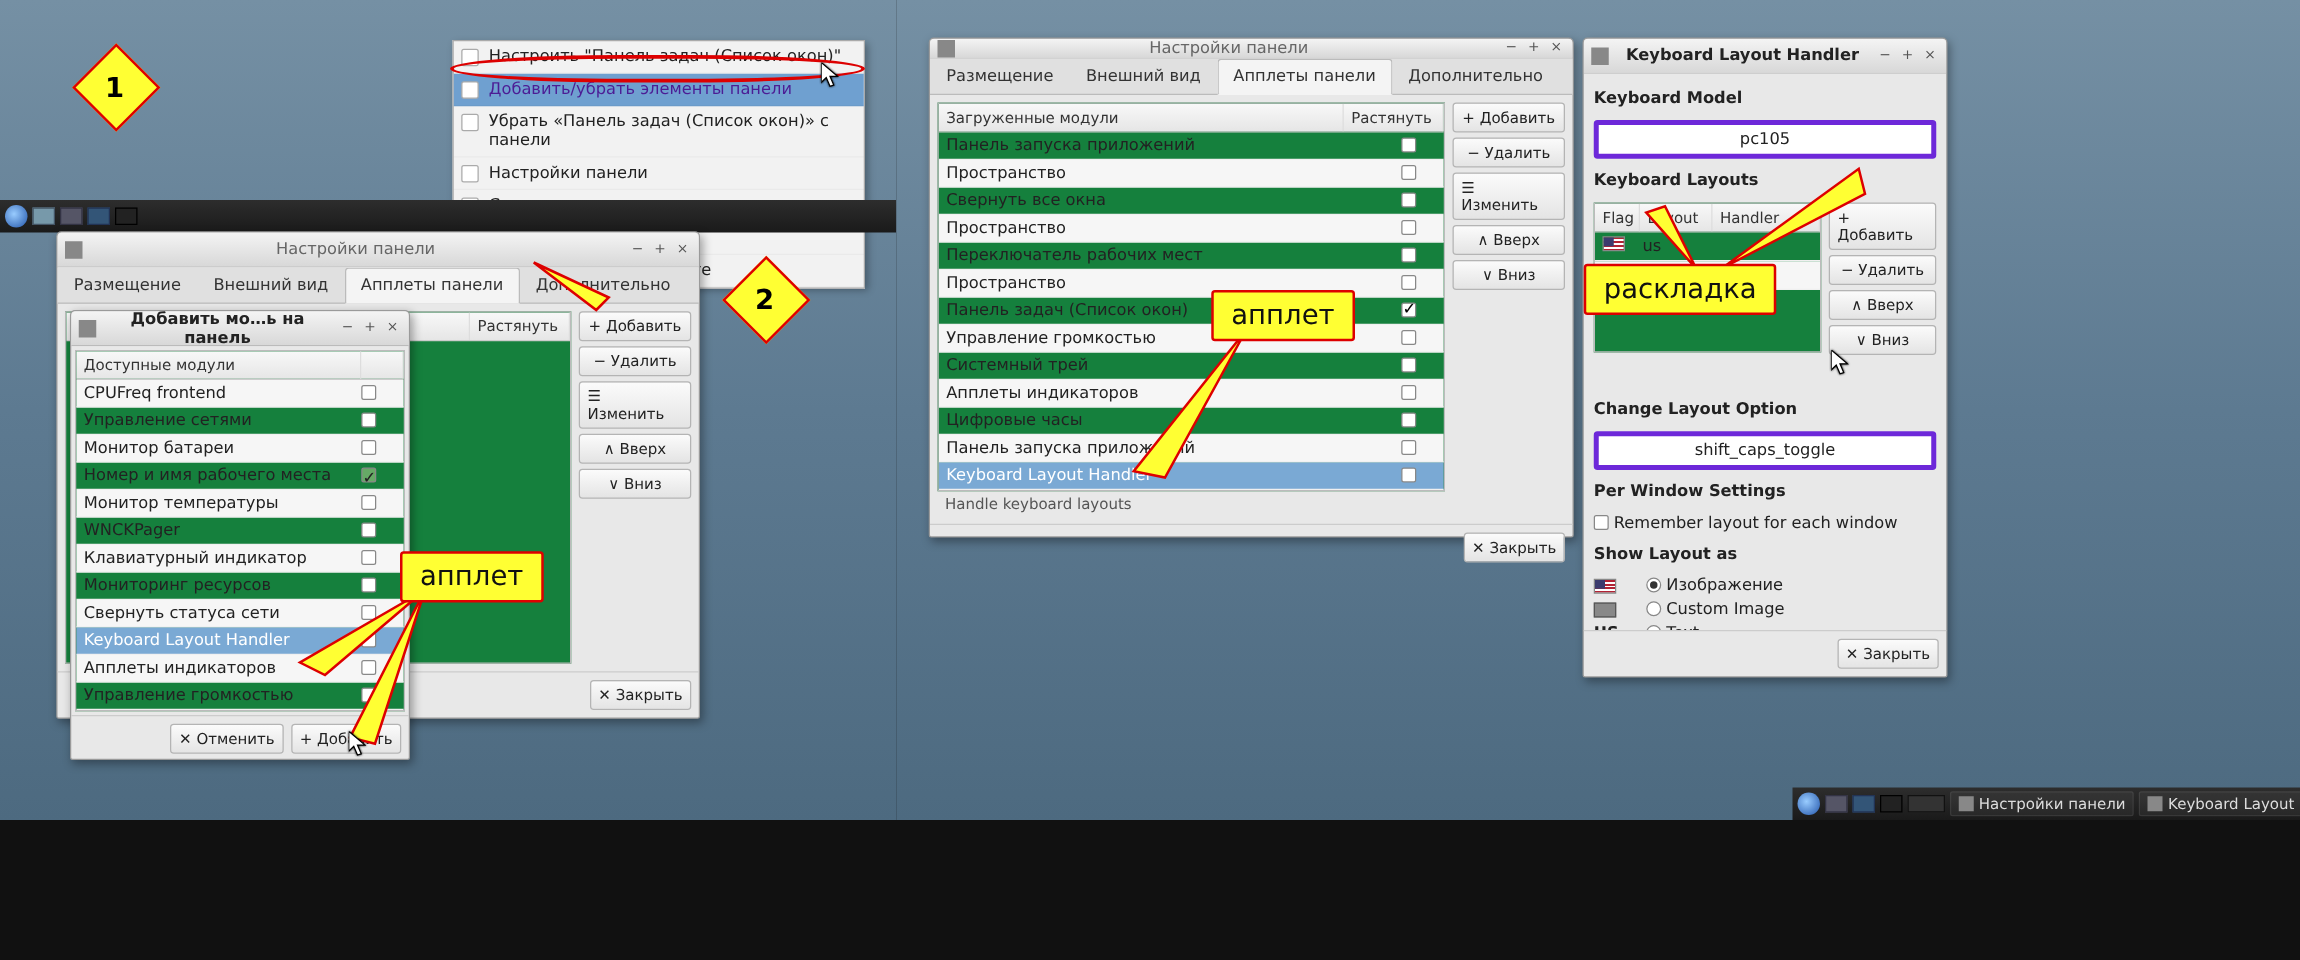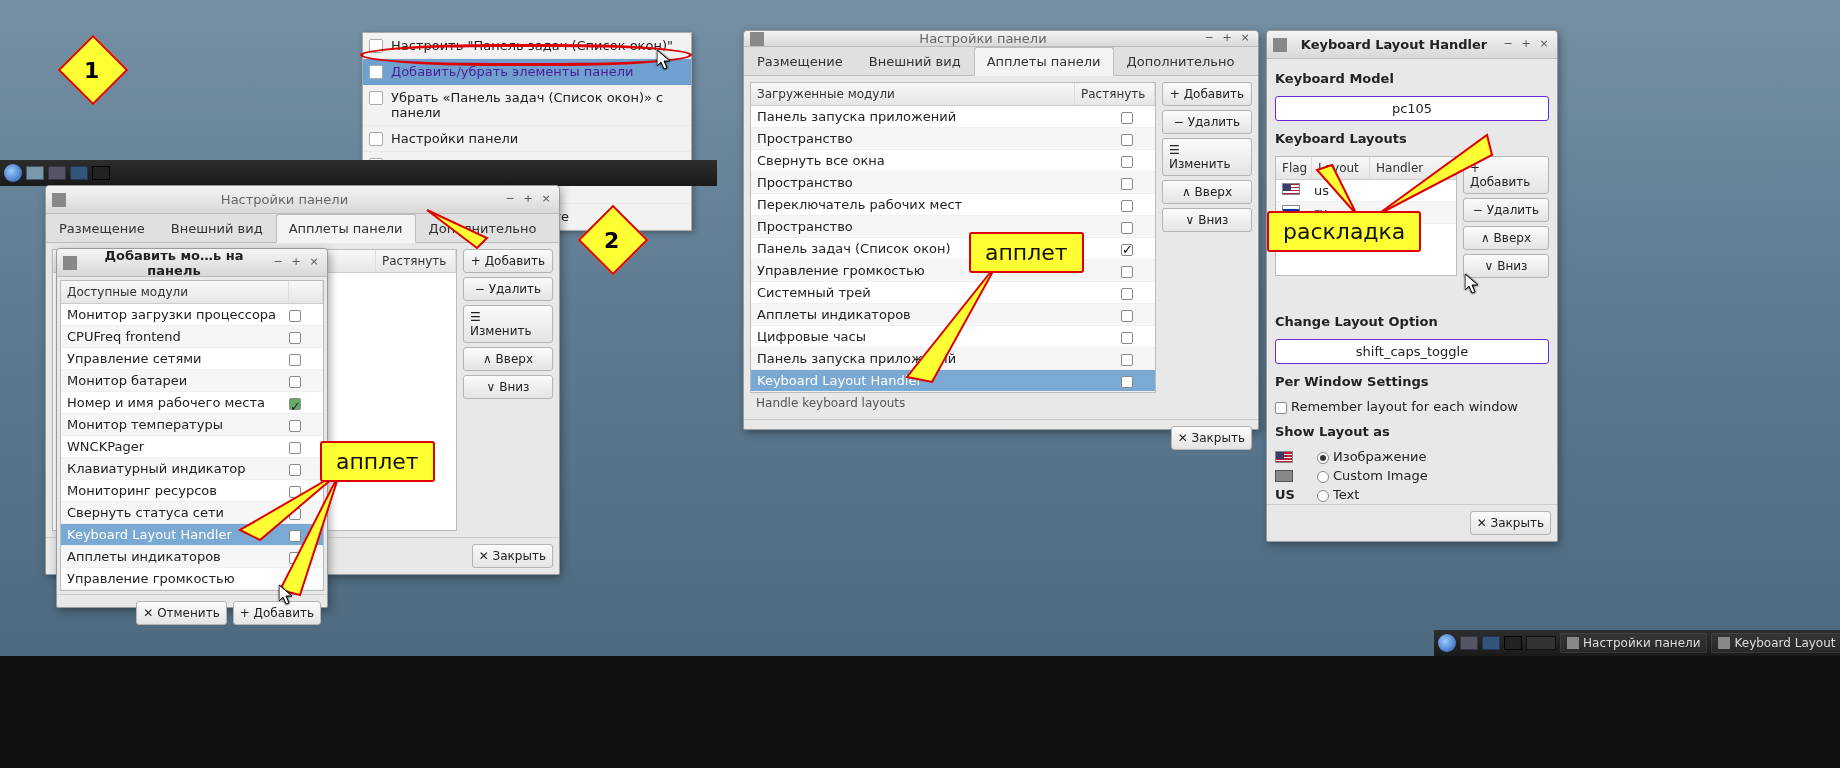--- a/index.html
+++ b/index.html
@@ -17,41 +17,41 @@
   .window { position:absolute; background:#e8e8e8; border:1px solid #9a9a9a; box-shadow:2px 3px 8px rgba(0,0,0,0.35); border-radius:4px 4px 2px 2px; color:#222; font-size:13px; display:flex; flex-direction:column; }
   .titlebar { height:28px; background:linear-gradient(#f4f4f4,#d8d8d8); border-bottom:1px solid #bbb; display:flex; align-items:center; padding:0 6px; gap:6px; border-radius:4px 4px 0 0;}
   .titlebar .title { flex:1; text-align:center; color:#666; font-size:13px;}
   .title-ic { width:14px; height:14px; background:#888; display:inline-block;}
   .win-ctrls { display:flex; gap:4px;}
   .win-ctrls span { width:14px; height:14px; line-height:12px; text-align:center; font-size:11px; color:#555; cursor:default;}
   .tabs { display:flex; background:#e0e0e0; border-bottom:1px solid #bbb; }
   .tab { padding:6px 12px; border:1px solid transparent; border-bottom:none; color:#333; cursor:default;}
   .tab.active { background:#f4f4f4; border:1px solid #bbb; border-bottom:1px solid #f4f4f4; border-radius:3px 3px 0 0; margin-bottom:-1px;}
   .pane-body { flex:1; display:flex; padding:6px; gap:6px;}
-  .listbox { flex:1; background:#ffffff; border:1px solid #bbb; overflow:hidden;}
+  .listbox { flex:1; background:#15803d; border:1px solid #bbb; overflow:hidden;}
   .listhead { display:flex; background:linear-gradient(#f8f8f8,#e6e6e6); border-bottom:1px solid #ccc; }
   .listhead > div { padding:4px 6px; border-right:1px solid #ddd; font-size:12px; color:#333;}
   .listrow { display:flex; align-items:center; padding:3px 6px; border-bottom:1px solid #f0f0f0; font-size:13px;}
   .listrow.alt { background:#f6f6f6;}
   .listrow.sel { background:#7aa9d4; color:#fff;}
   .listrow .cell1 { flex:1; }
   .listrow .chk { width:40px; text-align:center;}
   .sidebtns { width:90px; display:flex; flex-direction:column; gap:4px;}
   .btn { background:linear-gradient(#fbfbfb,#e4e4e4); border:1px solid #b4b4b4; border-radius:3px; padding:4px 6px; font-size:12px; color:#222; display:flex; align-items:center; justify-content:center; gap:4px; cursor:default;}
   .foot { display:flex; justify-content:flex-end; padding:6px; gap:6px; border-top:1px solid #ccc;}
   .ctxmenu { position:absolute; background:#f2f2f2; border:1px solid #aaa; box-shadow:2px 2px 6px rgba(0,0,0,0.3); font-size:13px; color:#222; width:330px;}
   .ctxmenu .mi { padding:5px 10px 5px 28px; position:relative; border-bottom:1px solid rgba(0,0,0,0.03);}
   .ctxmenu .mi.sel { background:#6fa0d0; color:#4c1d95;}
   .ctxmenu .mi.dis { color:#999;}
   .ctxmenu .mi::before { content:""; position:absolute; left:6px; top:6px; width:12px; height:12px; border:1px solid #aaa; background:#fff; border-radius:2px;}
   .oval { position:absolute; border:3px solid #d00; border-radius:50%/60%; }
   .callout { position:absolute; background:#ffff33; border:2px solid #d00; padding:6px 14px; font-size:22px; color:#111; font-weight:500; border-radius:3px; z-index:50;}
   .arrow-svg { position:absolute; overflow:visible; pointer-events:none; z-index:40;}
   .section-label { font-size:13px; font-weight:bold; color:#222; padding:4px 0;}
-  .field { background:#fff; border:1px solid #6d28d9; border-radius:3px; padding:4px 6px; font-size:13px; text-align:center;}
+  .field { background:#fff; border:4px solid #6d28d9; border-radius:3px; padding:4px 6px; font-size:13px; text-align:center;}
   .radio, .chkbox { width:12px; height:12px; border:1px solid #888; border-radius:50%; display:inline-block; vertical-align:middle; margin-right:4px; background:#fff;}
   .chkbox { border-radius:2px;}
   .radio.on::after { content:""; display:block; width:6px; height:6px; background:#333; border-radius:50%; margin:2px;}
   .flag-us { display:inline-block; width:18px; height:12px; background:linear-gradient(#b22234 0 15%,#fff 15% 30%,#b22234 30% 45%,#fff 45% 60%,#b22234 60% 75%,#fff 75% 90%,#b22234 90% 100%); position:relative; border:1px solid #888;}
   .flag-us::before{content:"";position:absolute;left:0;top:0;width:8px;height:7px;background:#3c3b6e;}
   .flag-ru { display:inline-block; width:18px; height:12px; background:linear-gradient(#fff 0 33%,#0039a6 33% 66%,#d52b1e 66% 100%); border:1px solid #888;}
   .hint { font-size:12px; color:#555; padding:3px 6px;}
   .cursor { position:absolute; width:14px; height:20px; pointer-events:none; z-index:60;}
   .cursor svg { filter:drop-shadow(0 0 1px #000);}
 </style>
@@ -134,24 +134,20 @@
         <span>×</span>
       </div>
     </div>
     <div style="flex:1; padding:3px;">
       <div class="listbox" style="height:100%;">
         <div class="listhead">
           <div style="flex:1">Доступные модули</div>
           <div style="width:34px"></div>
         </div>
         <div id="addmod-rows">
-            <div class="listrow">
-              <span class="cell1">Монитор загрузки процессора</span>
-              <span class="chk"><span class="chkbox"></span></span>
-            </div>
             <div class="listrow alt">
               <span class="cell1">CPUFreq frontend</span>
               <span class="chk"><span class="chkbox"></span></span>
             </div>
             <div class="listrow">
               <span class="cell1">Управление сетями</span>
               <span class="chk"><span class="chkbox"></span></span>
             </div>
             <div class="listrow alt">
               <span class="cell1">Монитор батареи</span>

